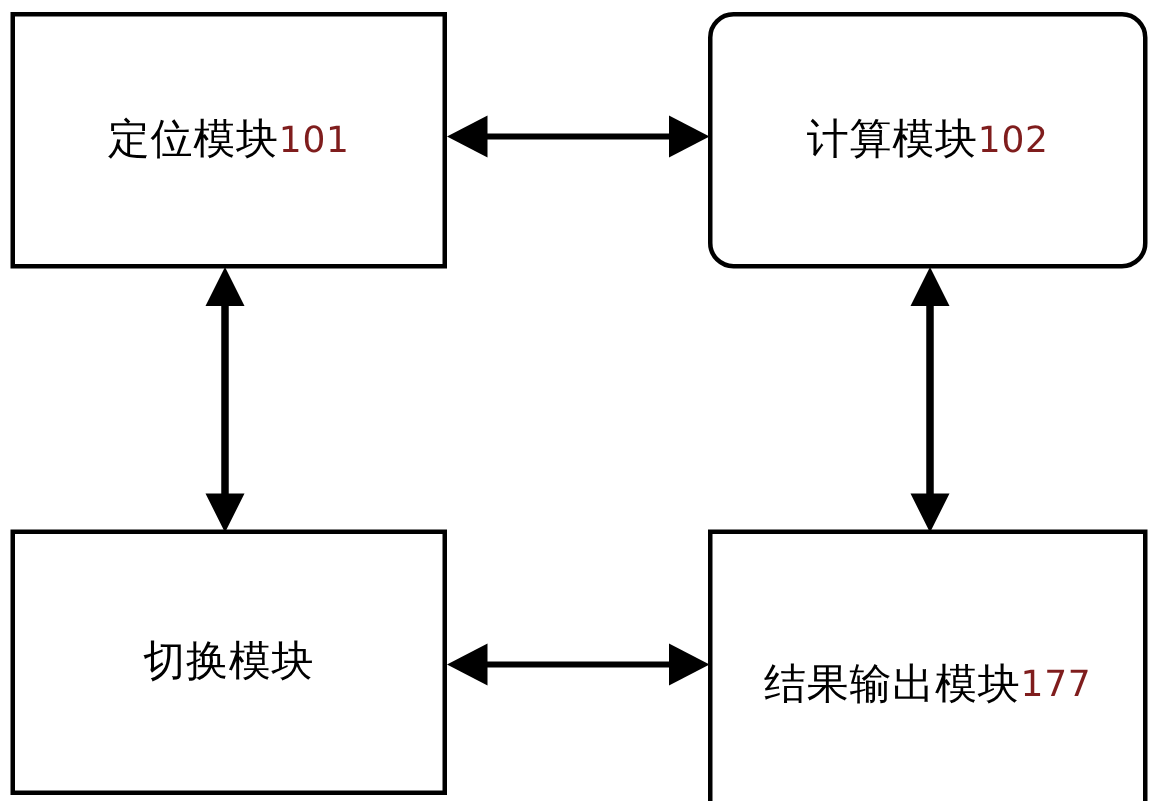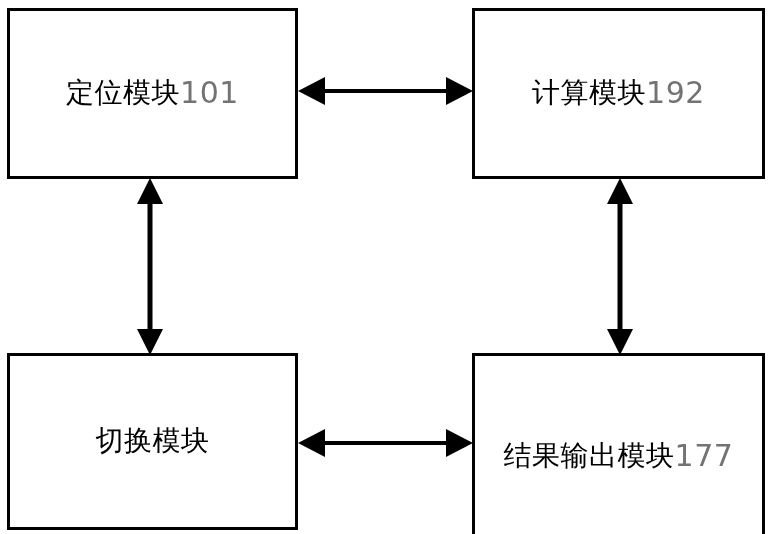--- a/index.html
+++ b/index.html
@@ -28,29 +28,29 @@
     justify-content: center;
     line-height: 1.22;
   }
   .module-title {
     font-size: 28px;
     color: #000000;
     letter-spacing: 0.5px;
     white-space: nowrap;
   }
   .module-number {
-    font-size: 30px;
-    color: #737373;
+    font-size: 24px;
+    color: #7f1d1d;
     letter-spacing: 0.5px;
     white-space: nowrap;
   }
 
   
   #box-positioning { left: 7px;   top: 8px;   width: 291px; height: 171px; }
-  #box-calculation { left: 472px; top: 8px;   width: 293px; height: 171px; }
+  #box-calculation { left: 472px; top: 8px;   width: 293px; height: 171px; border-radius: 17px; }
   #box-switching   { left: 7px;   top: 353px; width: 291px; height: 177px; gap: 16px; }
   #box-result      { left: 472px; top: 353px; width: 293px; height: 207px; align-items: center; }
 
   
   .connector {
     position: absolute;
   }
   .connector svg {
     display: block;
     overflow: visible;
@@ -65,21 +65,21 @@
 
 <div id="diagram-canvas">
 
   <div class="module-box" id="box-positioning">
     <div class="module-title">定位模块</div>
     <div class="module-number">101</div>
   </div>
 
   <div class="module-box" id="box-calculation">
     <div class="module-title">计算模块</div>
-    <div class="module-number">192</div>
+    <div class="module-number">102</div>
   </div>
 
   <div class="module-box" id="box-result">
     <div class="module-title">结果输出模块</div>
     <div class="module-number">177</div>
   </div>
 
   <div class="module-box" id="box-switching">
     <div class="module-title">切换模块</div>
   </div>

